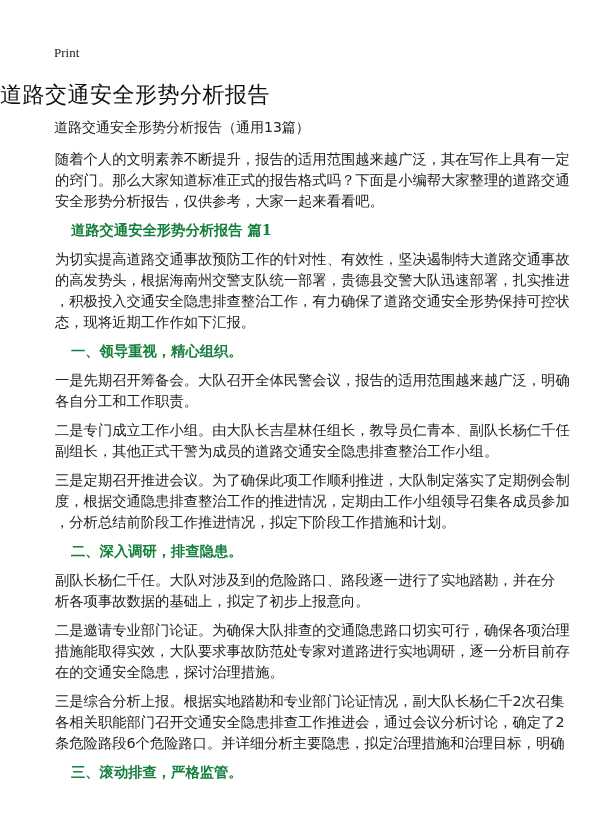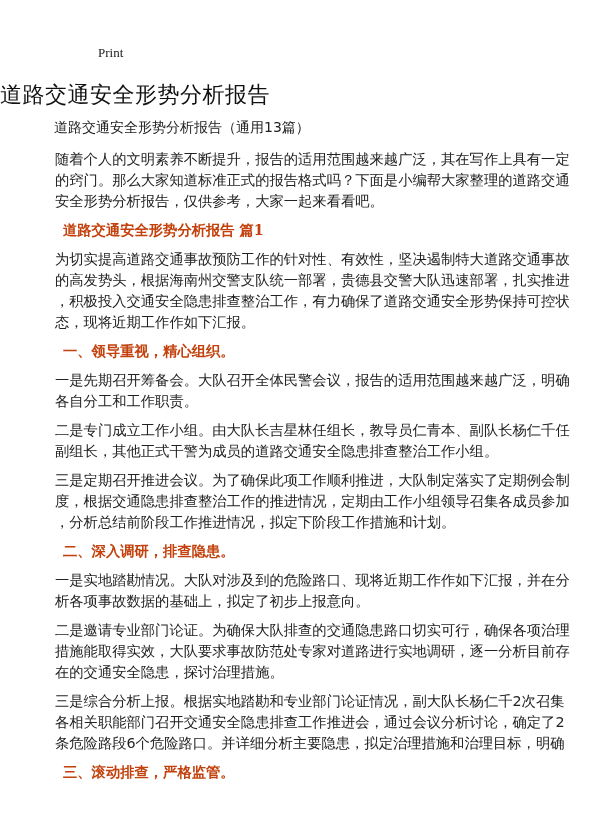--- a/index.html
+++ b/index.html
@@ -21,21 +21,20 @@
       width: 600px;
       height: 828px;
     }
     .print-label {
       position: absolute;
       left: 54px;
       top: 45px;
       font-family: "Liberation Serif", "DejaVu Serif", serif;
       font-size: 13px;
       color: #222;
-      margin-left: 44px;
     }
     .doc-title {
       position: absolute;
       left: 0;
       width: 600px;
       top: 80px;
       text-align: left;
       font-family: "DejaVu Sans", "Liberation Sans", sans-serif;
       font-size: 22px;
       font-weight: normal;
@@ -63,26 +62,26 @@
       color: #222;
     }
     .para {
       margin: 0 0 8px 0;
     }
     .para .line {
       display: block;
       white-space: nowrap;
     }
     .heading {
-      margin: 0 0 8px 8px;
+      margin: 0 0 8px 16px;
       font-family: "DejaVu Serif", "Liberation Serif", serif;
       font-weight: bold;
       font-size: 14.3px;
       line-height: 21px;
-      color: #c2410c;
+      color: #15803d;
     }
   </style>
 </head>
 <body>
 
 <div class="page">
 
   <div class="print-label">Print</div>
 
   <h1 class="doc-title">道路交通安全形势分析报告</h1>
@@ -120,21 +119,21 @@
 
     <p class="para">
       <span class="line">三是定期召开推进会议。为了确保此项工作顺利推进，大队制定落实了定期例会制</span>
       <span class="line">度，根据交通隐患排查整治工作的推进情况，定期由工作小组领导召集各成员参加</span>
       <span class="line">，分析总结前阶段工作推进情况，拟定下阶段工作措施和计划。</span>
     </p>
 
     <div class="heading">二、深入调研，排查隐患。</div>
 
     <p class="para">
-      <span class="line">一是实地踏勘情况。大队对涉及到的危险路口、现将近期工作作如下汇报，并在分</span>
+      <span class="line">副队长杨仁千任。大队对涉及到的危险路口、路段逐一进行了实地踏勘，并在分</span>
       <span class="line">析各项事故数据的基础上，拟定了初步上报意向。</span>
     </p>
 
     <p class="para">
       <span class="line">二是邀请专业部门论证。为确保大队排查的交通隐患路口切实可行，确保各项治理</span>
       <span class="line">措施能取得实效，大队要求事故防范处专家对道路进行实地调研，逐一分析目前存</span>
       <span class="line">在的交通安全隐患，探讨治理措施。</span>
     </p>
 
     <p class="para">

